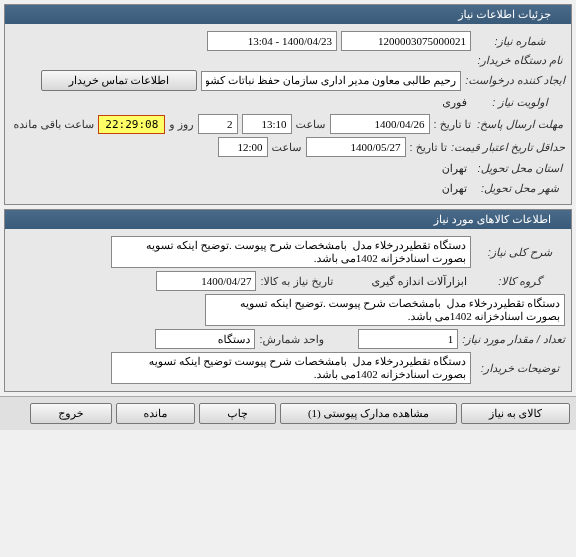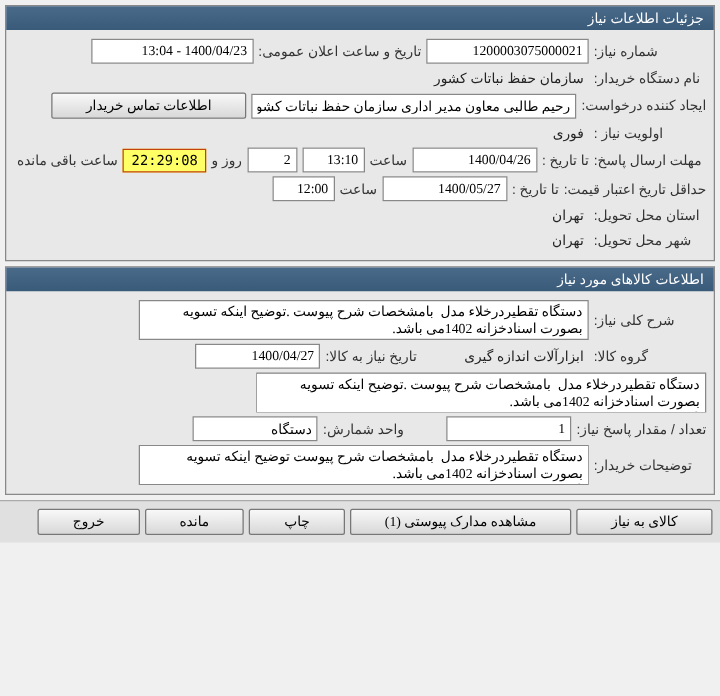--- a/index.html
+++ b/index.html
@@ -13,39 +13,40 @@
   direction: rtl;
 }
 .panel {
   border: 1px solid #888;
   margin: 4px;
   background: #e8e8e8;
 }
 .panel-header {
   background: linear-gradient(to bottom, #4a6a8a, #3a5a7a);
   color: #fff;
-  padding: 3px 8px;
+  padding: 3px 20px;
   font-size: 11px;
   text-align: right;
 }
 .panel-body {
   padding: 4px 6px;
 }
 .row {
   display: flex;
   align-items: center;
   margin: 3px 0;
   gap: 4px;
 }
 .label {
   color: #333;
   white-space: nowrap;
   font-size: 11px;
   min-width: 90px;
-  text-align: left;
+  text-align: center;
+  font-style: italic;
 }
 .label-sm {
   color: #333;
   white-space: nowrap;
   font-size: 11px;
   text-align: right;
 }
 input[type="text"], .text-input {
   border: 1px solid #888;
   background: #fff;
@@ -103,27 +104,25 @@
 </head>
 <body>
 
 <div class="panel">
   <div class="panel-header">جزئیات اطلاعات نیاز</div>
   <div class="panel-body">
 
     <div class="row">
       <span class="label">شماره نیاز:</span>
       <input type="text" class="w-130" value="1200003075000021" style="">
-      <span class="label-sm">تاریخ و ساعت اعلان عمومی:</span>
       <input type="text" class="w-130" value="1400/04/23 - 13:04" style="">
     </div>
 
     <div class="row">
       <span class="label">نام دستگاه خریدار:</span>
-      <span class="value-text">سازمان حفظ نباتات کشور</span>
     </div>
 
     <div class="row">
       <span class="label">ایجاد کننده درخواست:</span>
       <input type="text" class="w-260" value="رحیم طالبی معاون مدیر اداری سازمان حفظ نباتات کشور" style="">
       <button class="btn">اطلاعات تماس خریدار</button>
     </div>
 
     <div class="row">
       <span class="label">اولویت نیاز :</span>
@@ -178,21 +177,21 @@
       <span class="label-sm" style="margin-right:30px">تاریخ نیاز به کالا:</span>
       <input type="text" class="w-100" value="1400/04/27" style="">
     </div>
 
     <div class="row">
       <textarea style="">دستگاه تقطیردرخلاء مدل  بامشخصات شرح پیوست .توضیح اینکه تسویه بصورت اسنادخزانه 1402می باشد.
 ASTMD1160</textarea>
     </div>
 
     <div class="row">
-      <span class="label">تعداد / مقدار پاسخ نیاز:</span>
+      <span class="label">تعداد / مقدار مورد نیاز:</span>
       <input type="text" class="w-100" value="1" style="">
       <span class="label-sm" style="margin-right:30px">واحد شمارش:</span>
       <input type="text" class="w-100" value="دستگاه" style="">
     </div>
 
     <div class="row">
       <span class="label">توضیحات خریدار:</span>
       <textarea style="">دستگاه تقطیردرخلاء مدل  بامشخصات شرح پیوست توضیح اینکه تسویه بصورت اسنادخزانه 1402می باشد.
 ASTMD1160</textarea>
     </div>

